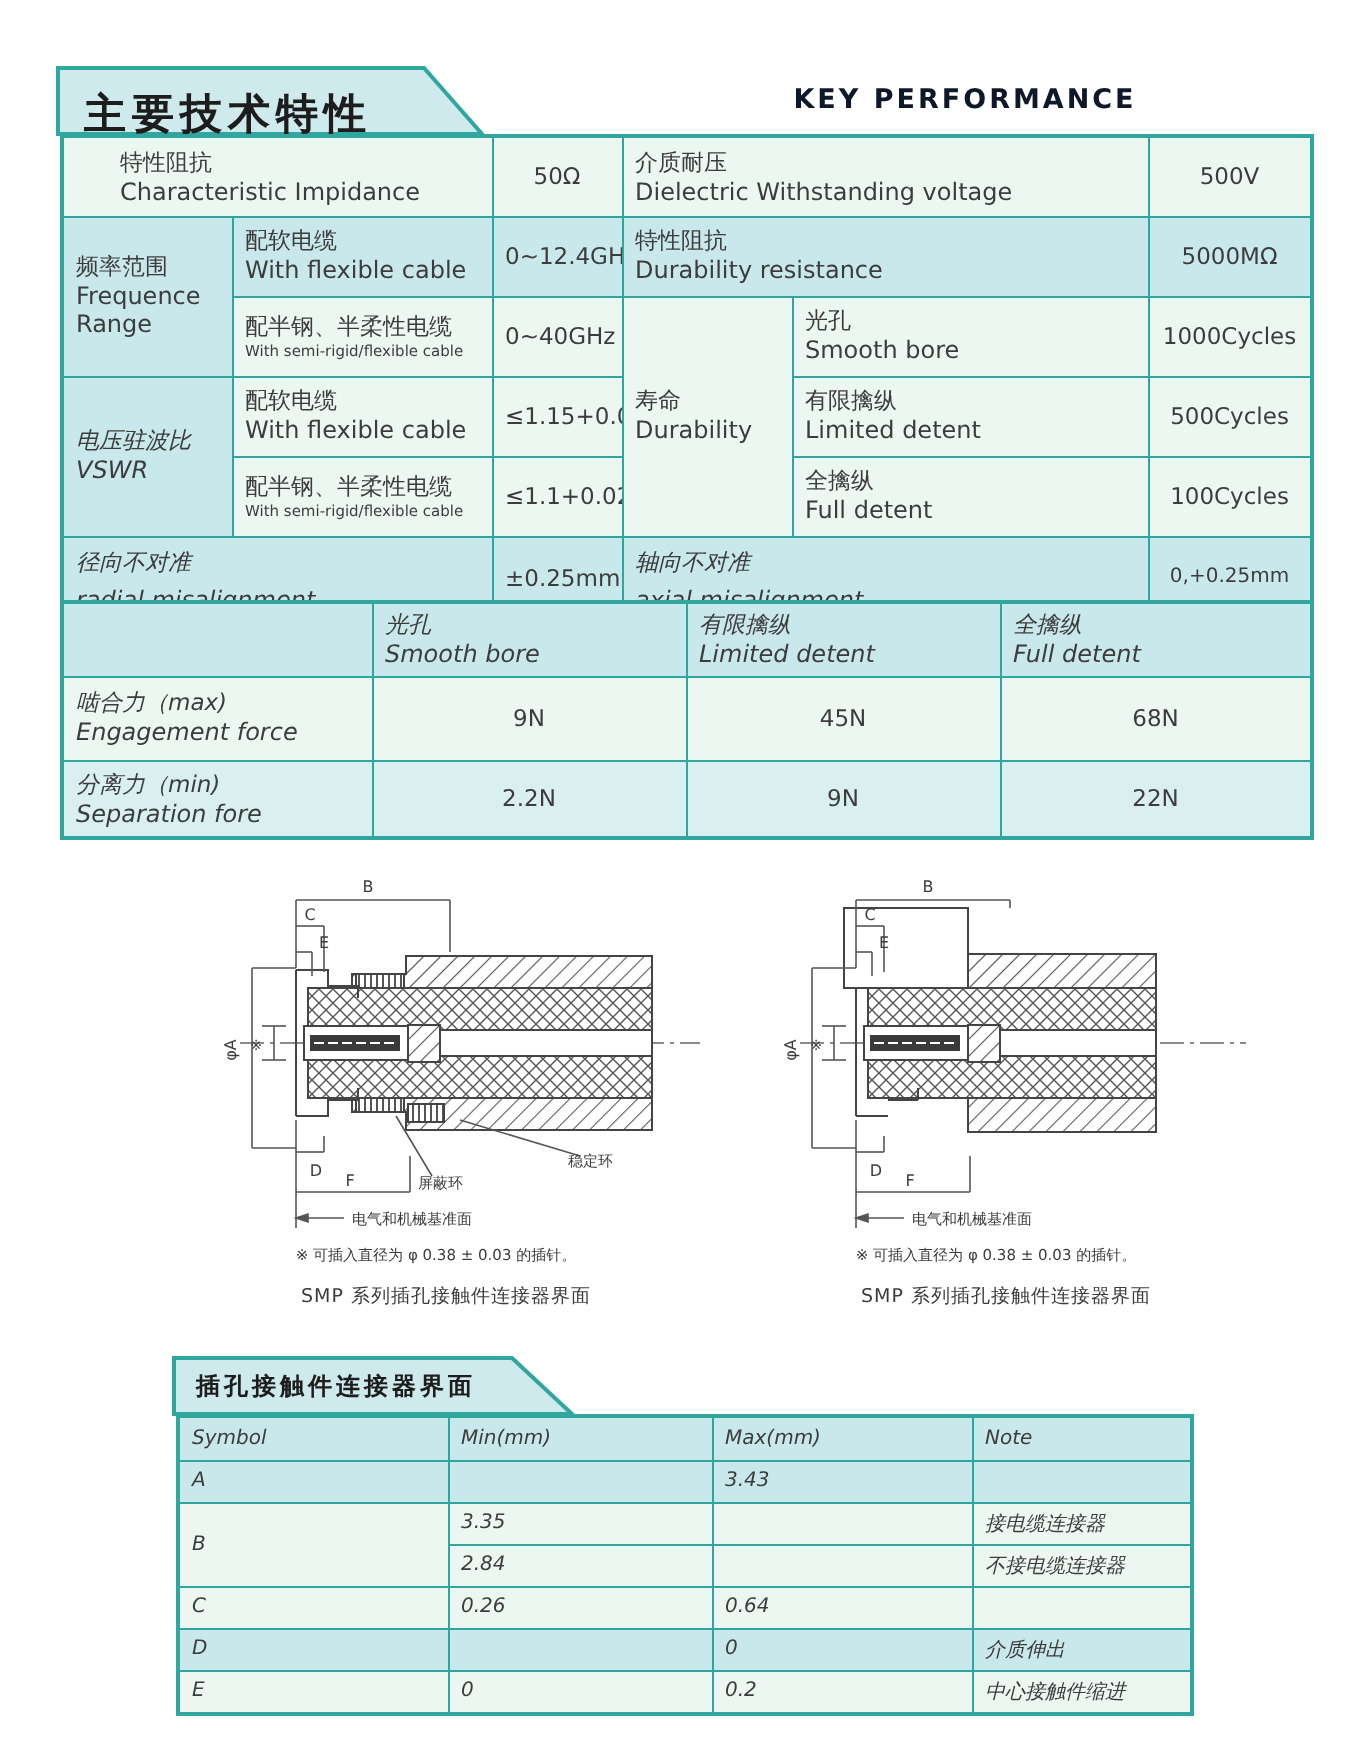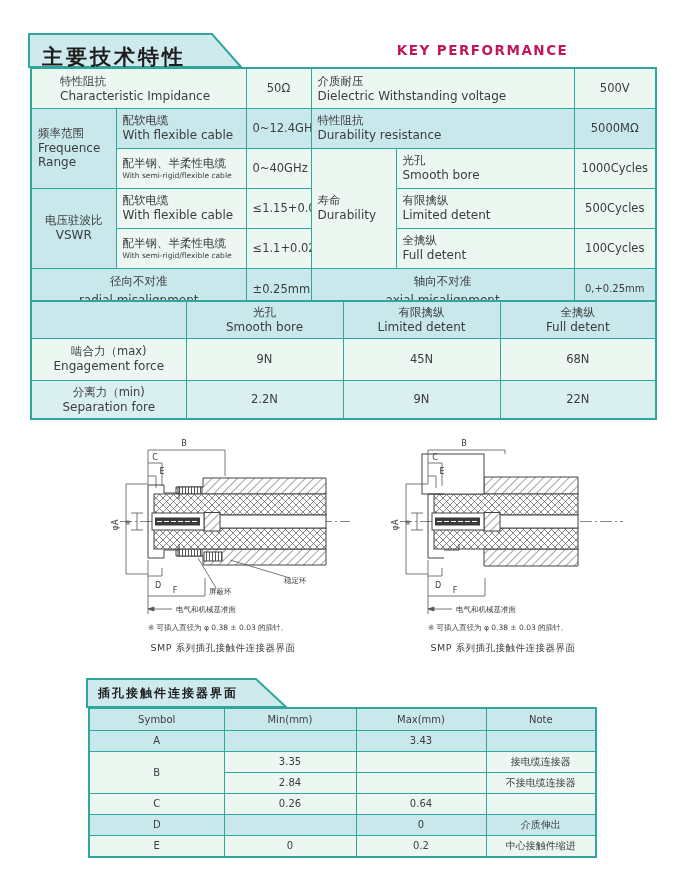--- a/index.html
+++ b/index.html
@@ -10,26 +10,26 @@
   table{border-collapse:collapse;table-layout:fixed;}
   td{border:1.5px solid #2fa79e;padding:1px 6px;vertical-align:middle;color:#3c3c3c;overflow:hidden;}
   .outer{border:2px solid #2fa79e;}
   .bg-c{background:#c9e8ec;}   
   .bg-l{background:#ecf7f2;}   
   .bg-m{background:#daeff0;}   
   .cn{display:block;font-size:11.5px;line-height:1.3;}
   .en{display:block;font-size:12px;line-height:1.2;}
   .sm-en{display:block;font-size:7.5px;line-height:1.2;}
   .val{text-align:center;font-size:11.5px;}
-  .ctr{text-align:center;}
+  .ctr{font-style:italic;}
   .pad-lg{padding-left:28px;}
   
   .tab-text{position:absolute;font-weight:bold;color:#1d1d1d;}
   .keyperf{position:absolute;left:310px;top:42px;width:345px;text-align:center;
-           font-weight:bold;font-size:13.5px;letter-spacing:1.5px;color:#be185d;}
+           font-weight:bold;font-size:13.5px;letter-spacing:1.5px;color:#0f172a;}
   
   svg text{fill:#3c3c3c;}
   .dimtxt{font-size:8px;}
   .cjk7{font-size:7.5px;}
   .note7{font-size:7.5px;}
   .cap9{font-size:9.5px;letter-spacing:0.5px;}
 </style>
 </head>
 <body>
 

